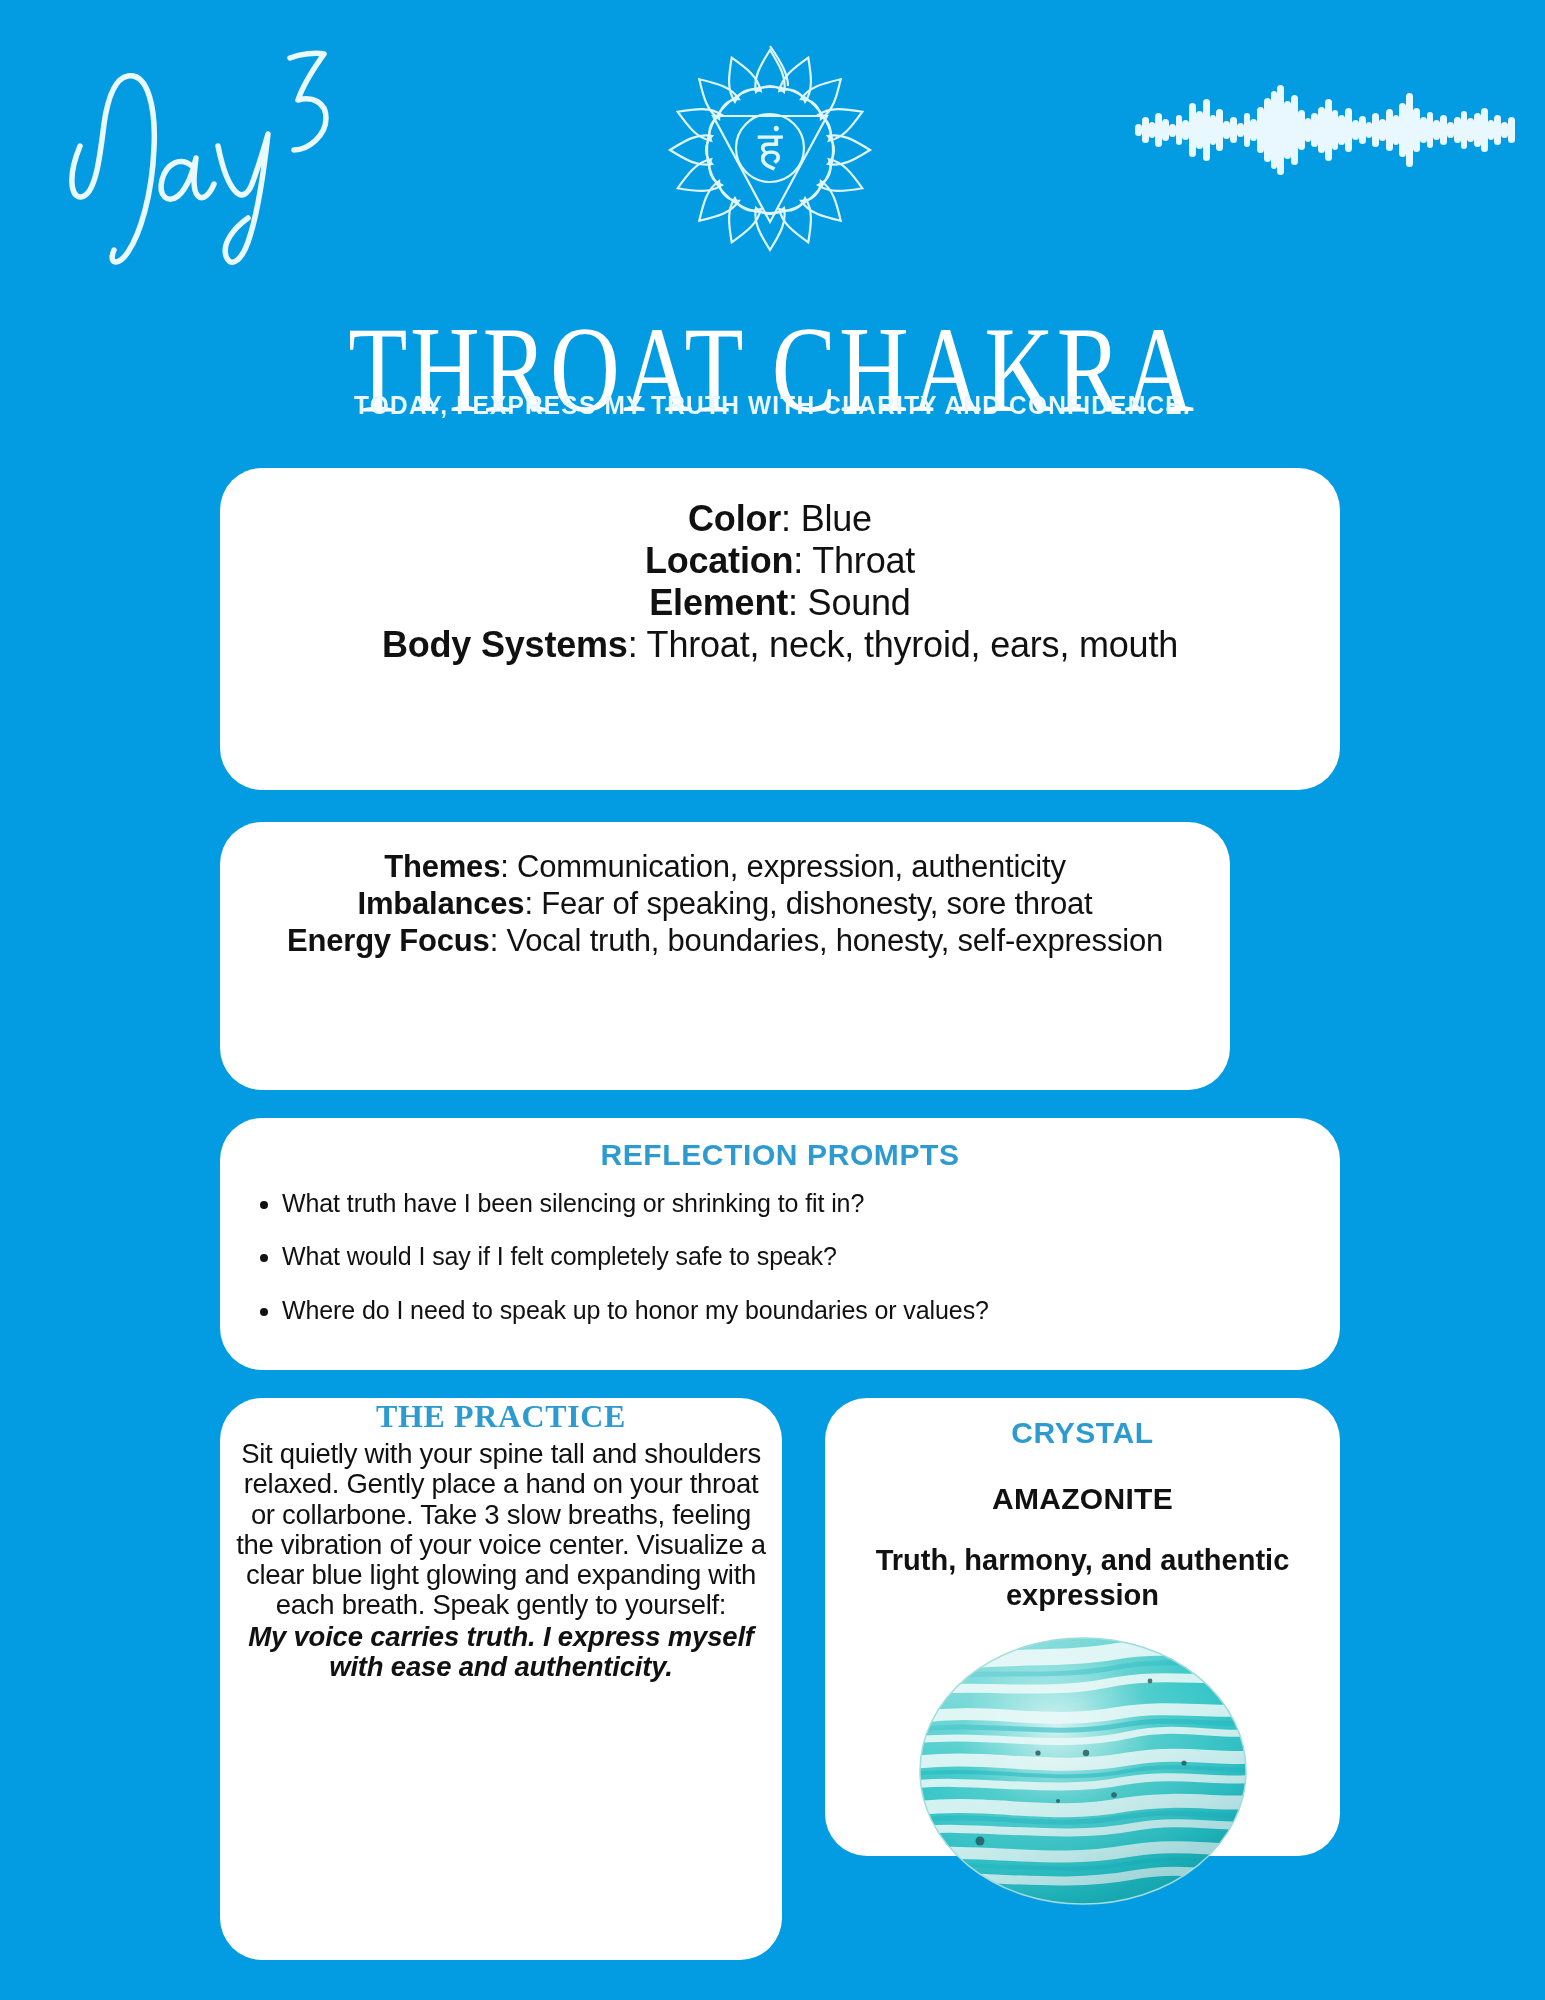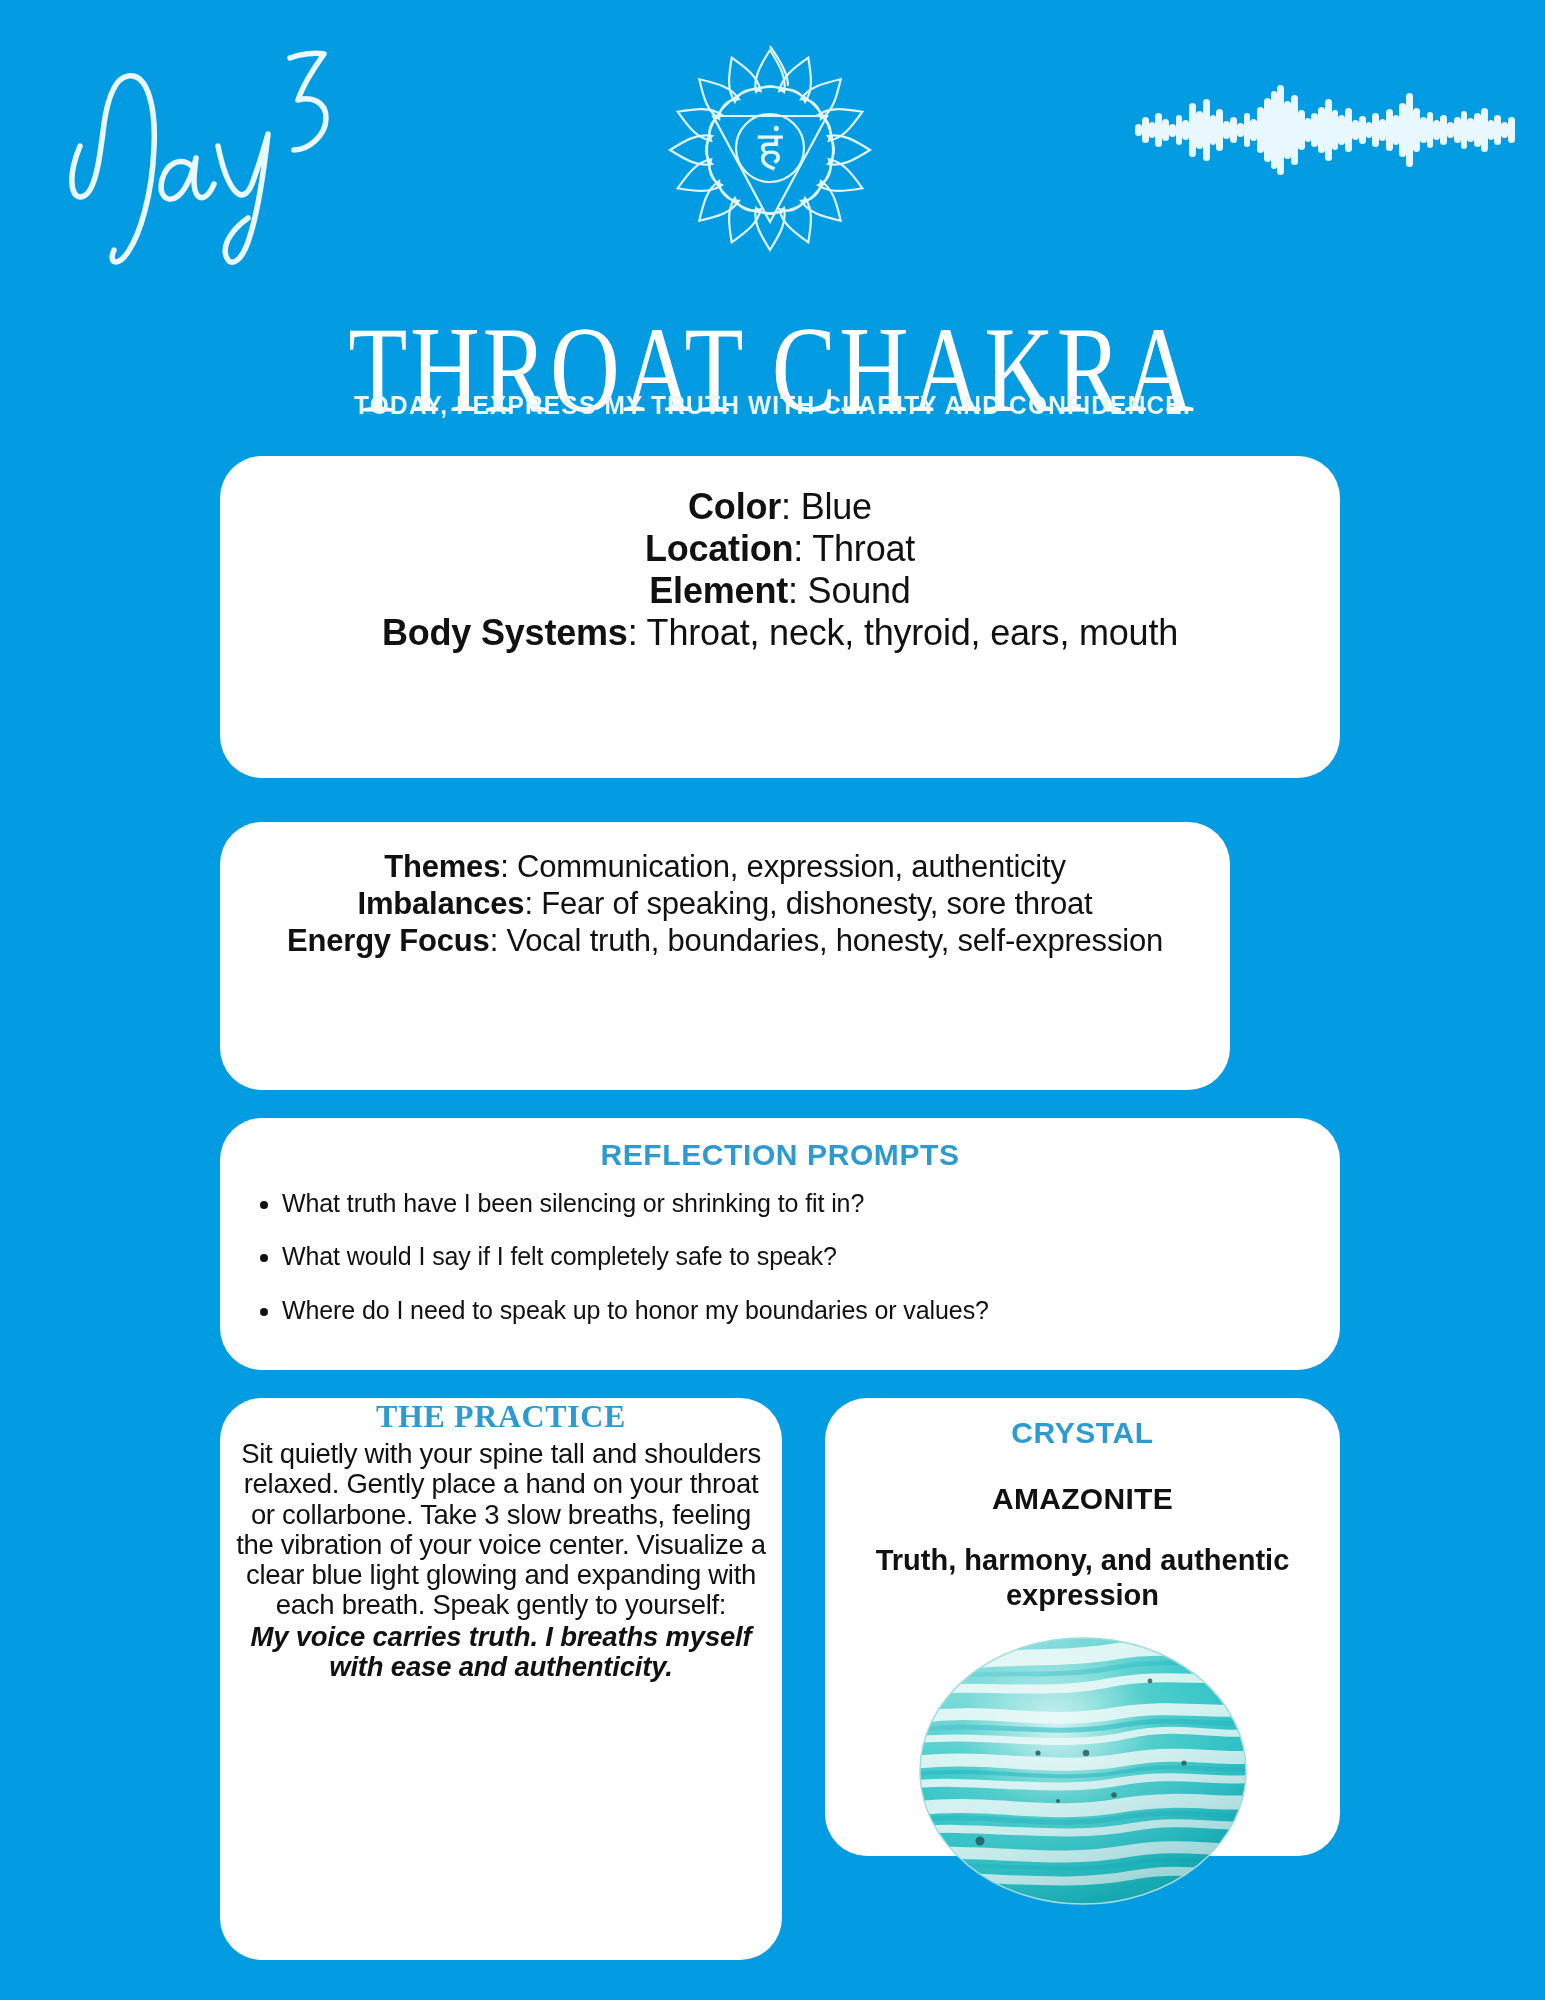--- a/index.html
+++ b/index.html
@@ -50,21 +50,21 @@
     color:#EAF8FE;
     transform:scaleX(0.94);
   }
 
   
   .card{
     position:absolute;
     background:#FFFFFF;
     border-radius:42px;
   }
-  #card-overview{left:220px;top:456px;width:1120px;height:322px;}
+  #card-overview{left:220px;top:468px;width:1120px;height:322px;}
   #card-themes  {left:220px;top:822px;width:1010px;height:268px;}
   #card-prompts {left:220px;top:1118px;width:1120px;height:252px;}
   #card-practice{left:220px;top:1398px;width:562px;height:562px;}
   #card-crystal {left:825px;top:1398px;width:515px;height:458px;}
 
   .cardtext{
     text-align:center;
     color:#111111;
     font-family:"Liberation Sans", sans-serif;
     font-weight:400;
@@ -307,21 +307,21 @@
       <li>What truth have I been silencing or shrinking to fit in?</li>
       <li>What would I say if I felt completely safe to speak?</li>
       <li>Where do I need to speak up to honor my boundaries or values?</li>
     </ul>
   </div>
 
   <div class="card" id="card-practice">
     <div class="section-head">THE PRACTICE</div>
     <div class="practice-body">
       <span>Sit quietly with your spine tall and shoulders relaxed. Gently place a hand on your throat or collarbone. Take 3 slow breaths, feeling the vibration of your voice center. Visualize a clear blue light glowing and expanding with each breath. Speak gently to yourself:</span>
-      <span class="affirm">My voice carries truth. I breaths myself with ease and authenticity.</span>
+      <span class="affirm">My voice carries truth. I express myself with ease and authenticity.</span>
     </div>
   </div>
 
   <div class="card" id="card-crystal">
     <div class="section-head">CRYSTAL</div>
     <div class="crystal-name">AMAZONITE</div>
     <div class="crystal-desc">Truth, harmony, and authentic expression</div>
     <div class="stone-wrap">
       <svg class="stone" viewBox="0 0 330 272" aria-hidden="true">
         <defs>

